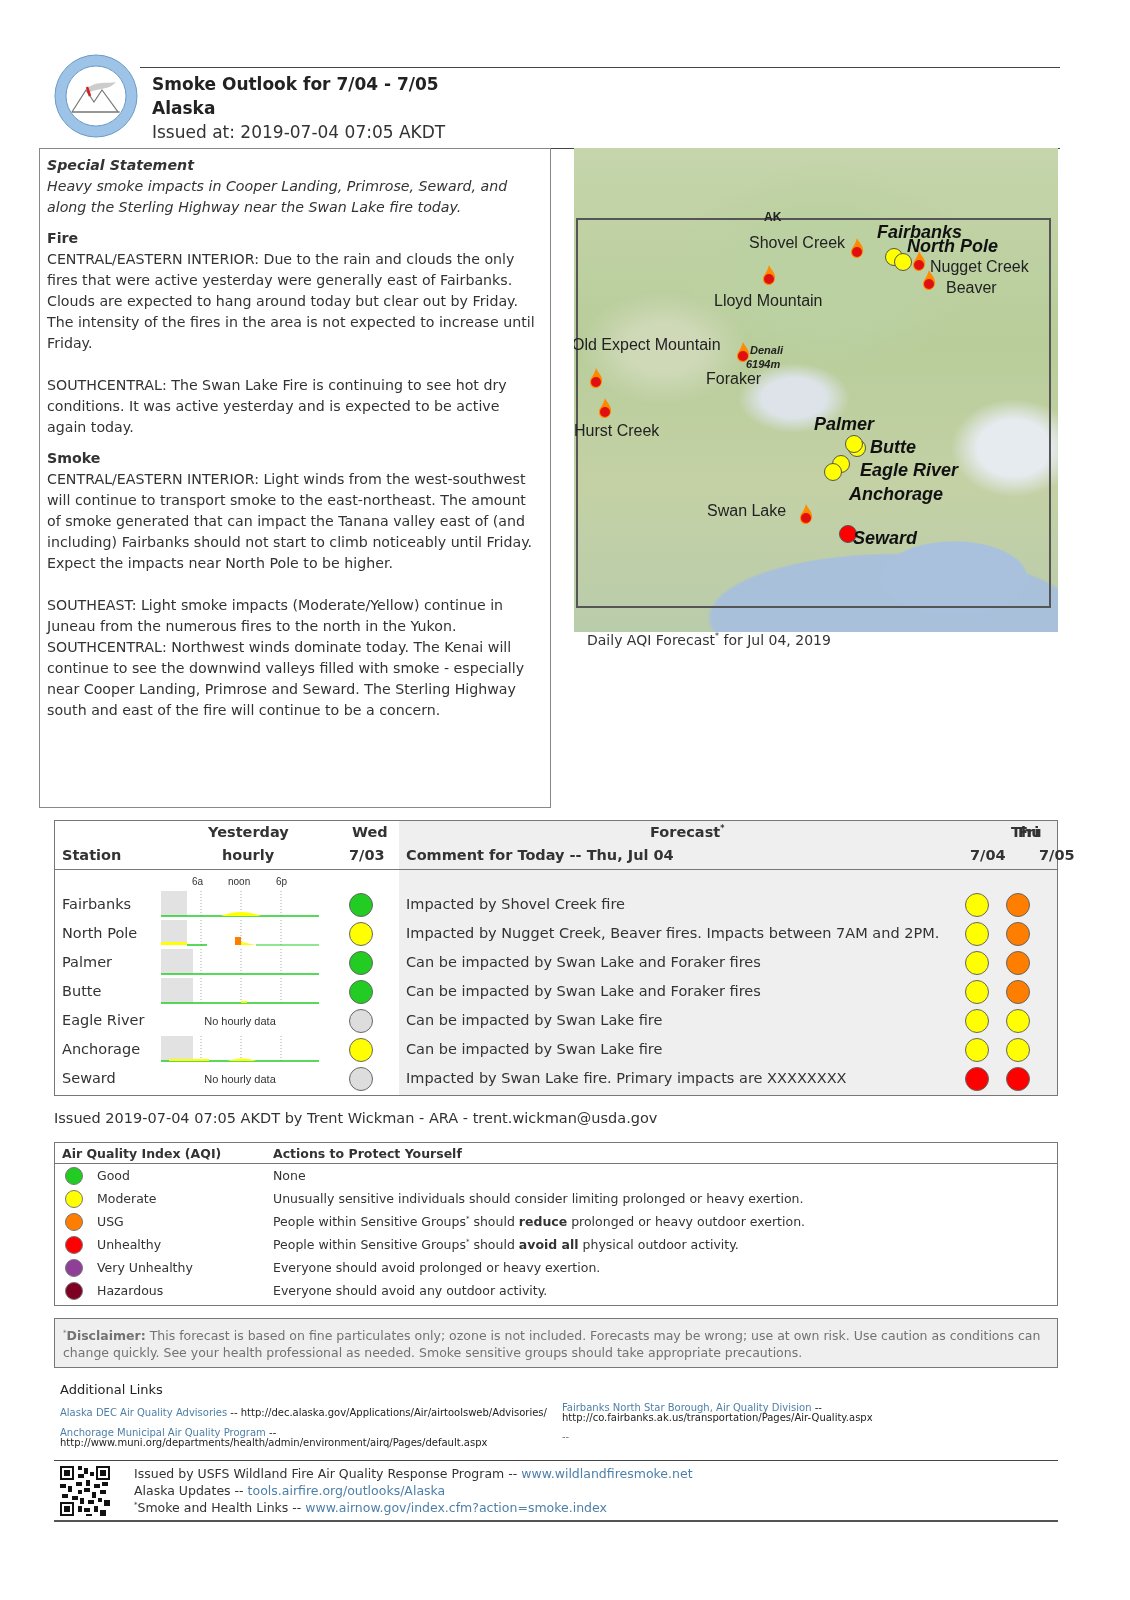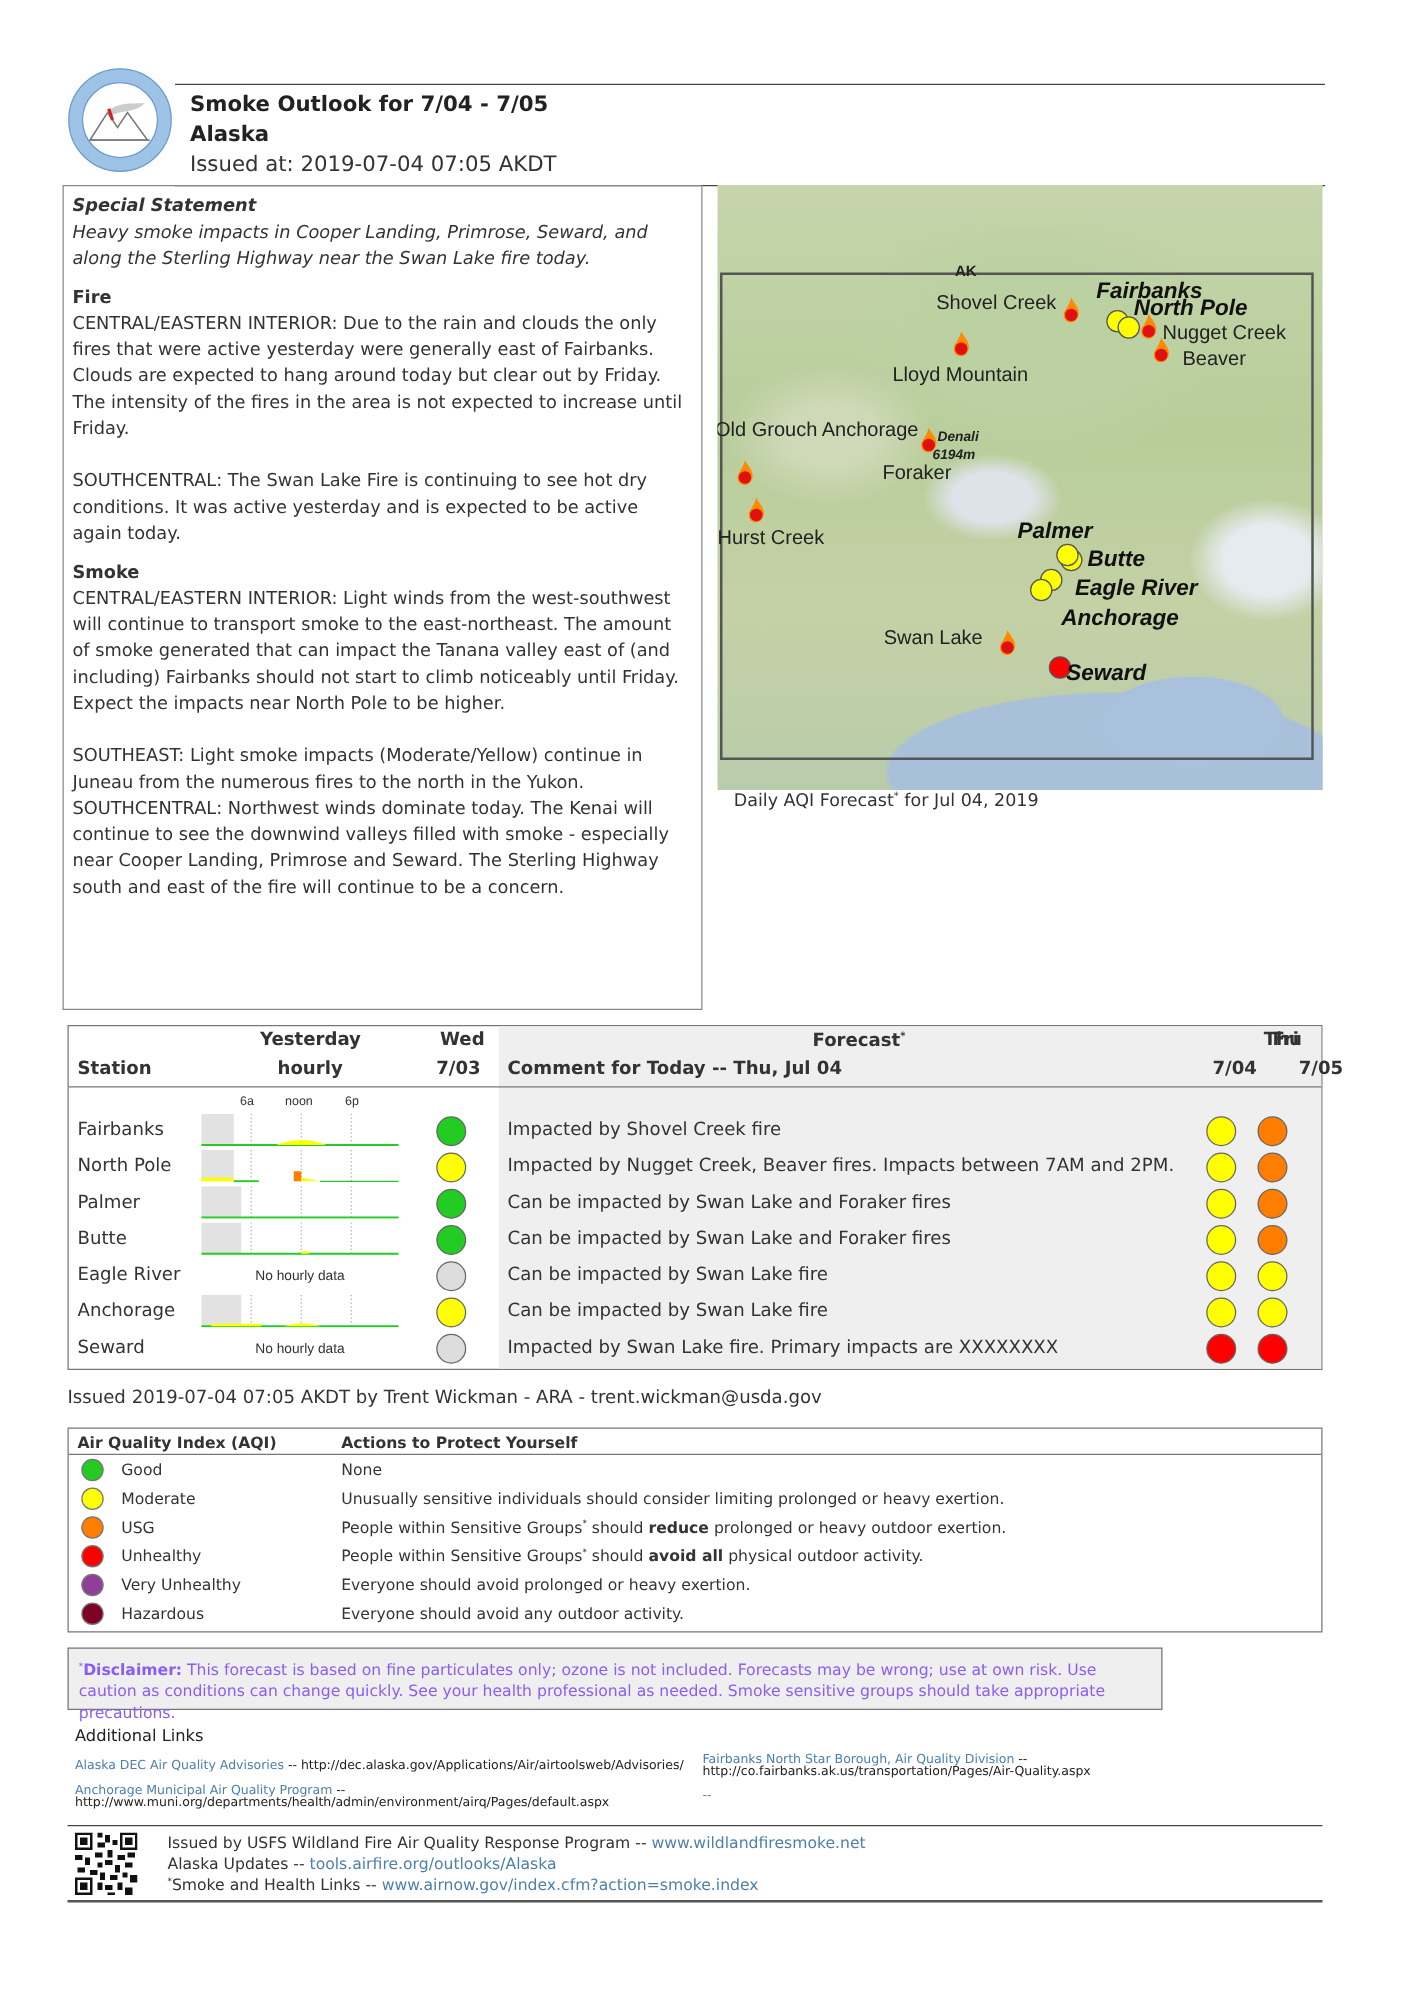--- a/index.html
+++ b/index.html
@@ -7,21 +7,21 @@
   .page { position: relative; width: 1130px; height: 1600px; background: #fff; }
 
   
   .logo { position: absolute; left: 54px; top: 54px; width: 84px; height: 84px; }
   .hdr { position: absolute; left: 140px; top: 67px; width: 920px; height: 82px; border-top: 1.5px solid #444; border-bottom: 1.5px solid #444; padding: 4px 0 0 12px; }
   .hdr .t1 { font-weight: bold; font-size: 17px; line-height: 24px; color: #222; }
   .hdr .t2 { font-weight: bold; font-size: 17px; line-height: 24px; color: #222; }
   .hdr .t3 { font-size: 17px; line-height: 24px; color: #333; }
 
   
-  .stmt { position: absolute; left: 50px; top: 148px; width: 512px; height: 660px; border: 1px solid #888; padding: 6px 7px; font-size: 14.2px; line-height: 21px; color: #333; }
+  .stmt { position: absolute; left: 39px; top: 148px; width: 512px; height: 660px; border: 1px solid #888; padding: 6px 7px; font-size: 14.2px; line-height: 21px; color: #333; }
   .stmt .sh { font-weight: bold; font-style: italic; }
   .stmt .si { font-style: italic; }
   .stmt .hd { font-weight: bold; margin-top: 10px; }
   .stmt p { margin: 0 0 21px 0; }
 
   
   .map { position: absolute; left: 574px; top: 148px; width: 484px; height: 484px; overflow: hidden;
     background:
       radial-gradient(ellipse 120px 60px at 380px 430px, #a9c1dc 60%, transparent 62%),
       radial-gradient(ellipse 260px 90px at 320px 470px, #a8c0da 70%, transparent 72%),
@@ -61,21 +61,21 @@
   .aqi { position: absolute; left: 54px; top: 1142px; width: 1004px; height: 164px; border: 1px solid #777; }
   .aqi .head { position: absolute; left: 0; top: 0; width: 1002px; height: 21px; border-bottom: 1px solid #777; }
   .aqi .head span { position: absolute; top: 3px; font-weight: bold; font-size: 12.5px; color: #333; }
   .aqi .ar { position: absolute; left: 0; width: 1002px; height: 23px; }
   .aqi .ar .d { position: absolute; left: 10px; top: 3px; width: 18px; height: 18px; border-radius: 50%; border: 1px solid #777; }
   .aqi .ar .n { position: absolute; left: 42px; top: 4px; font-size: 12.5px; color: #333; }
   .aqi .ar .a { position: absolute; left: 218px; top: 4px; font-size: 12.5px; color: #333; white-space: nowrap; }
   .aqi .ar .a b { font-weight: bold; }
   .aqi sup { font-size: 7px; }
 
-  .disc { position: absolute; left: 54px; top: 1318px; width: 876px; height: 50px; border: 1px solid #777; background: #efefef; padding: 6px 8px; font-size: 12.5px; line-height: 17px; color: #8b5cf6; }
+  .disc { position: absolute; left: 54px; top: 1318px; width: 1004px; height: 50px; border: 1px solid #777; background: #efefef; padding: 6px 8px; font-size: 12.5px; line-height: 17px; color: #737373; }
   .disc sup { font-size: 7px; }
 
   .links { position: absolute; left: 60px; top: 1382px; font-size: 10px; color: #222; }
   .links .ttl { font-weight: normal; font-size: 13px; }
   .lnk { position: absolute; font-size: 10px; line-height: 10px; color: #222; white-space: nowrap; }
   .lnk .a { color: #4d7fa8; }
 
   .foot { position: absolute; left: 54px; top: 1460px; width: 1004px; height: 62px; border-top: 1.5px solid #444; border-bottom: 2.5px solid #555; }
   .qr { position: absolute; left: 6px; top: 5px; width: 50px; height: 50px; }
   .foot .ln { position: absolute; left: 80px; font-size: 12.5px; color: #333; white-space: nowrap; }
@@ -148,21 +148,21 @@
       </svg>
     <svg class="fire" style="left:225px;top:356px" viewBox="0 0 14 20">
         <path d="M7 0 C9 5 14 8 13 14 C12 18 9 20 7 20 C4 20 1 18 1 14 C1 10 5 8 7 0 Z" fill="#ff8a00"></path>
         <circle cx="7" cy="14" r="5" fill="#e01010"></circle>
       </svg>
 
     <div class="lbl" style="left:175px;top:86px">Shovel Creek</div>
     <div class="lbl" style="left:140px;top:144px">Lloyd Mountain</div>
     <div class="lbl" style="left:356px;top:110px">Nugget Creek</div>
     <div class="lbl" style="left:372px;top:131px">Beaver</div>
-    <div class="lbl" style="left:-2px;top:188px">Old Grouch Anchorage</div>
+    <div class="lbl" style="left:-2px;top:188px">Old Expect Mountain</div>
     <div class="lbl" style="left:132px;top:222px">Foraker</div>
     <div class="lbl" style="left:0px;top:274px">Hurst Creek</div>
     <div class="lbl" style="left:133px;top:354px">Swan Lake</div>
     <div class="lbl small" style="left:176px;top:196px">Denali</div>
     <div class="lbl small" style="left:172px;top:210px">6194m</div>
 
     <div class="dot" style="left:311px;top:100px;background:#ffff00"></div>
     <div class="dot" style="left:320px;top:105px;background:#ffff00"></div>
     <div class="dot" style="left:274px;top:291px;background:#ffff00"></div>
     <div class="dot" style="left:271px;top:287px;background:#ffff00"></div>

